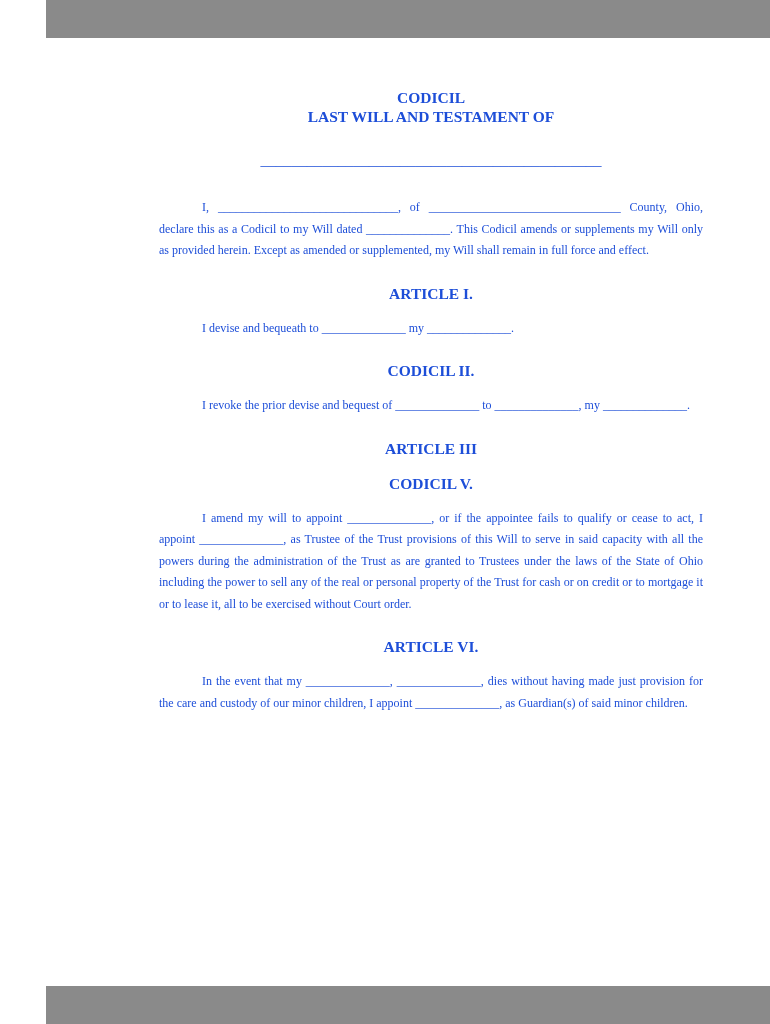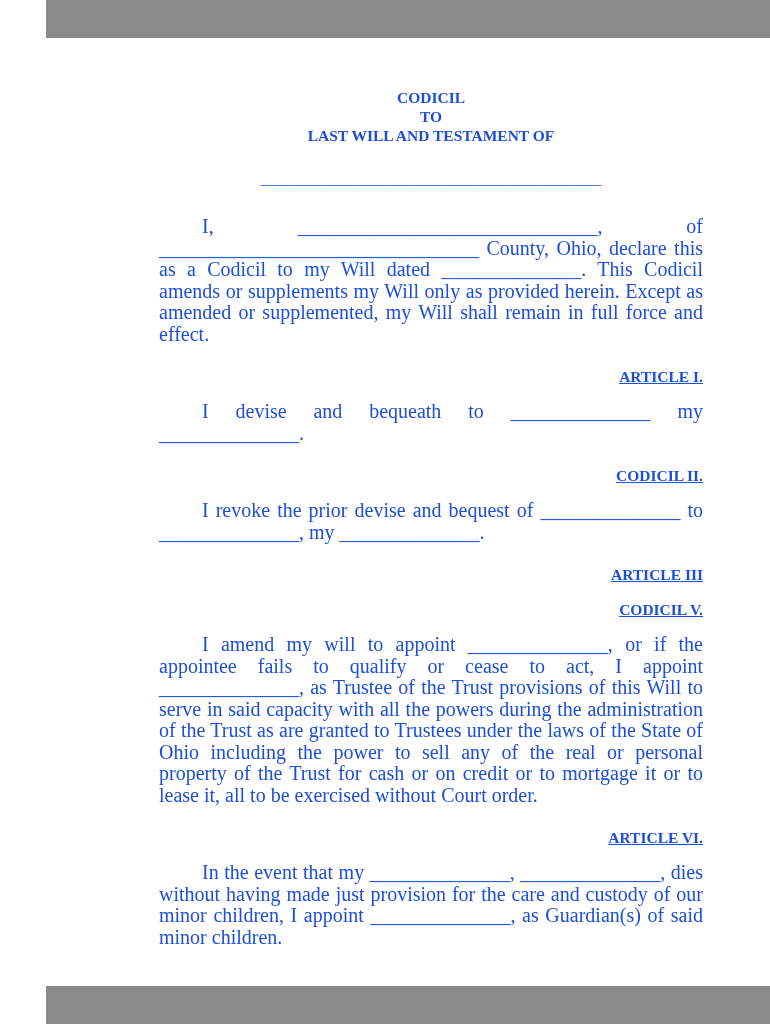--- a/index.html
+++ b/index.html
@@ -40,47 +40,45 @@
     white-space: pre;
   }
   .name-line {
     text-align: center;
     font-size: 15.5px;
     line-height: 21px;
     margin: 23px 0 27px 0;
     font-weight: normal;
   }
   p.body-par {
-    font-size: 20px;
+    font-size: 12px;
     line-height: 21.5px;
     text-align: justify;
     margin: 0 0 21px 0;
   }
   p.body-par.indent { text-indent: 43px; }
   h2.article-heading {
-    text-align: right;
+    text-align: center;
     font-weight: bold;
     font-size: 15.5px;
     line-height: 21px;
     margin: 14px 0 14px 0;
-    text-decoration: underline;
   }
 </style>
 </head>
 <body>
 
 <div class="screen">
 
   <div class="gray-bar top"></div>
 
   <div class="page">
 
     <div>
       <div class="doc-title-line">CODICIL</div>
-      <div class="doc-title-line">TO</div>
       <div class="doc-title-line">LAST WILL AND TESTAMENT OF</div>
     </div>
 
     <div class="name-line">____________________________________________</div>
 
     <p class="body-par indent">I, ______________________________,  of  ________________________________ County, Ohio, declare this as a Codicil to my Will dated ______________.  This Codicil amends or supplements my Will only as provided herein. Except as amended or supplemented, my Will shall remain in full force and effect.</p>
 
 
     <h2 class="article-heading">ARTICLE I.</h2>
     <p class="body-par indent">I devise and bequeath to ______________ my ______________.</p>

